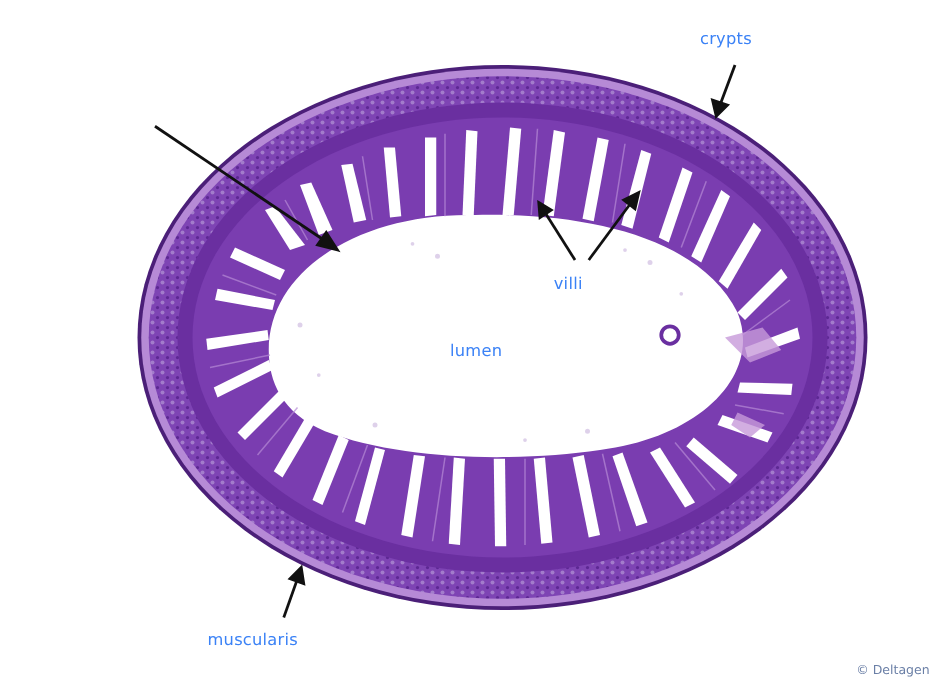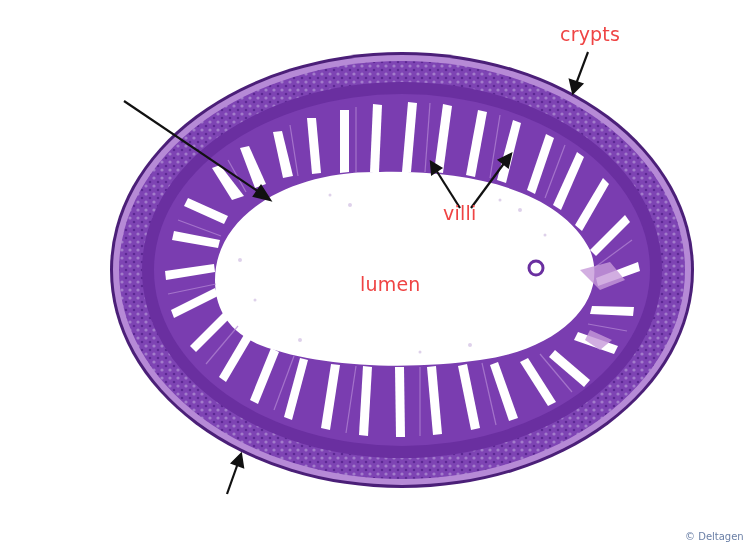--- a/index.html
+++ b/index.html
@@ -1,20 +1,20 @@
 <!DOCTYPE html>
 <html><head>
 <meta charset="utf-8">
 <style>
   html, body { margin: 0; padding: 0; background: #ffffff; }
   body { width: 755px; height: 546px; position: relative; overflow: hidden;
          font-family: "DejaVu Sans", sans-serif; }
   .stage { position: absolute; left: 0; top: 0; width: 755px; height: 546px; }
   svg.tissue { position: absolute; left: 0; top: 0; }
-  .label { position: absolute; color: #ef4444; font-size: 19px; letter-spacing: 0.2px;
+  .label { position: absolute; color: #3b82f6; font-size: 13px; letter-spacing: 0.2px;
            white-space: nowrap; line-height: 1; }
   .credit { position: absolute; color: #6a7fa6; font-size: 10px; white-space: nowrap; }
 </style>
 </head>
 <body>
 
 <div class="stage">
 
   <svg class="tissue" width="755" height="546" viewBox="0 0 755 546">
     <defs>
@@ -134,16 +134,17 @@
       <polygon points="431,162 441,168 432,174"></polygon>
       <line x1="471" y1="208" x2="505" y2="162"></line>
       <polygon points="511,154 508,167 499,160"></polygon>
 
       <line x1="227" y1="494" x2="238" y2="463"></line>
       <polygon points="241,454 243,467 232,463"></polygon>
     </g>
   </svg>
 
   <span class="label" style="left:560px; top:25px;">crypts</span>
-  <span class="label" style="left:443px; top:204px;">villi</span>
+  <span class="label" style="left:443px; top:221px;">villi</span>
   <span class="label" style="left:360px; top:275px;text-align:center;">lumen</span>
+  <span class="label" style="left:166px; top:506px;">muscularis</span>
   <span class="credit" style="left:685px; top:531px;">© Deltagen</span>
 </div>
 
 </body></html>

